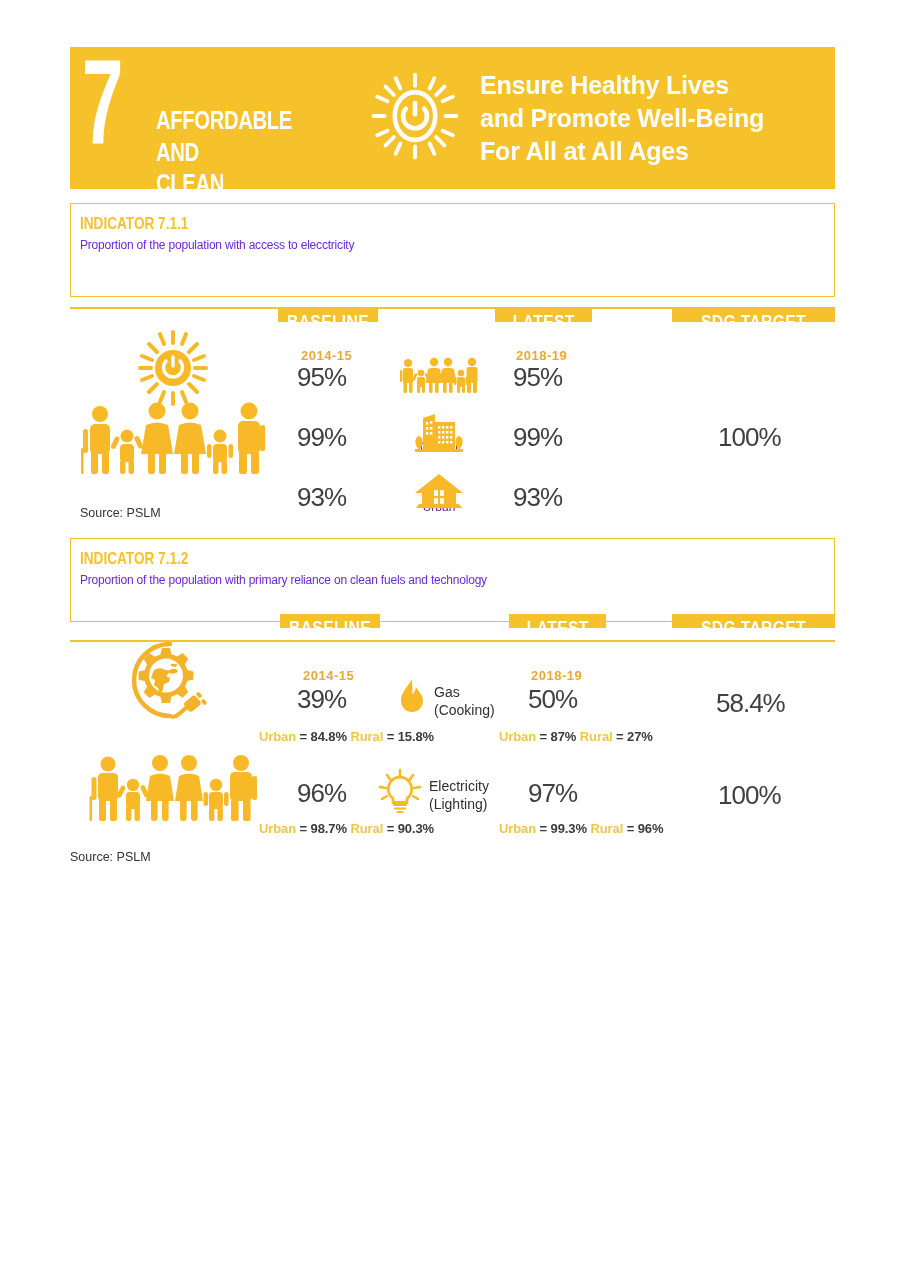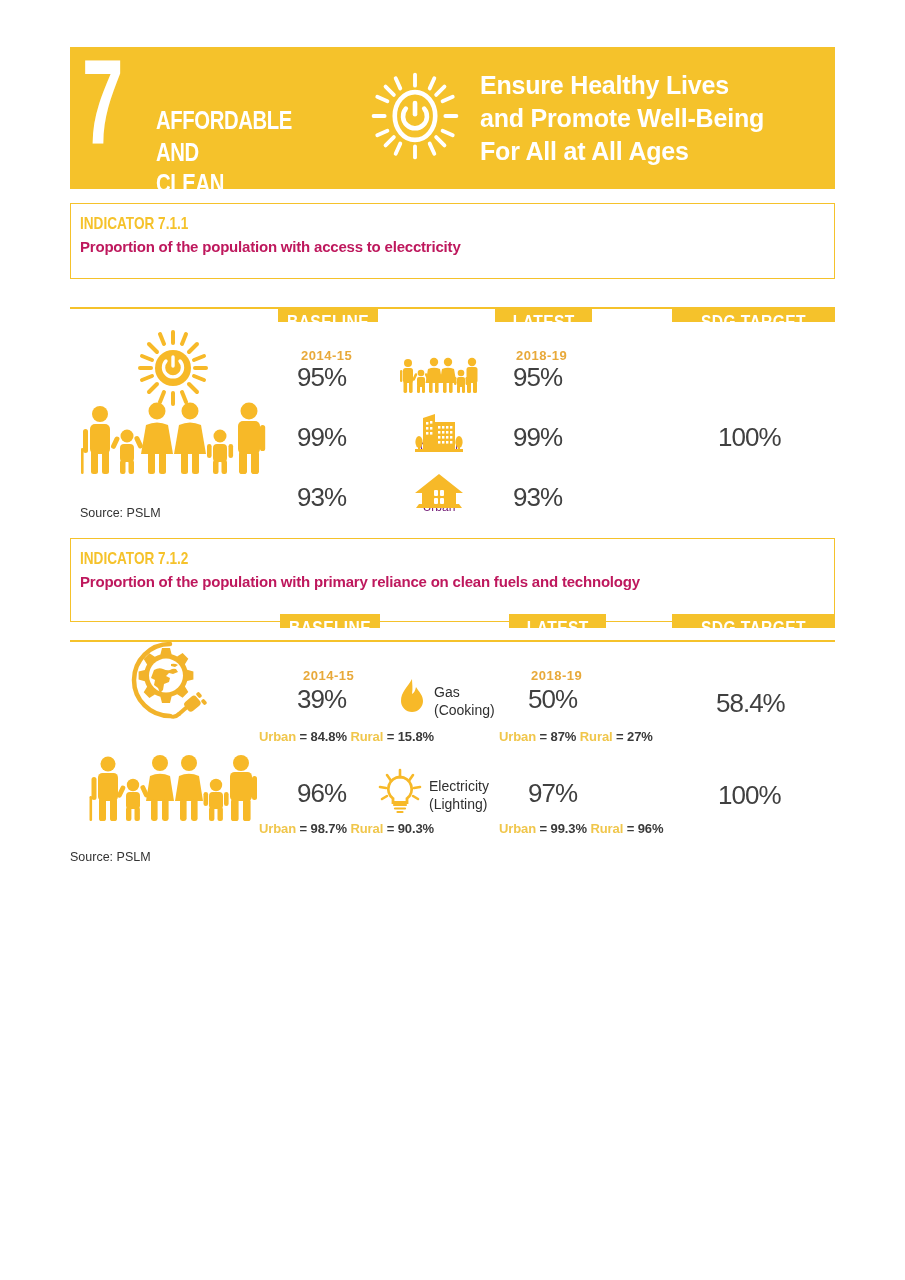--- a/index.html
+++ b/index.html
@@ -99,25 +99,24 @@
     font-family: "Liberation Sans Narrow", "Liberation Sans", sans-serif;
     font-size: 17px;
     font-weight: 700;
     color: #F5C22B;
     letter-spacing: 0px;
     transform: scaleX(0.8);
     transform-origin: left center;
     margin: 10px 0 4px 9px;
   }
   .indicator-desc {
-    font-size: 15px;
-    color: #be185d;
+    font-size: 12px;
+    color: #6d28d9;
     margin: 0 0 0 9px;
     letter-spacing: -0.2px;
-    font-weight: bold;
   }
 
   
   .rule {
     position: absolute;
     left: 70px;
     width: 765px;
     height: 2px;
     background: #F5C22B;
   }
@@ -220,21 +219,21 @@
         </svg>
       </span>
     </div>
     <div class="sdg-tagline">
       <div class="sdg-tagline-text">Ensure Healthy Lives
 and Promote Well-Being
 For All at All Ages</div>
     </div>
   </div>
 
-  <div class="indicator-box" style="top:203px;height:76px;">
+  <div class="indicator-box" style="top:203px;height:94px;">
     <div class="indicator-code">INDICATOR 7.1.1</div>
     <div class="indicator-desc">Proportion of the population with access to elecctricity</div>
   </div>
 
   <div class="rule" style="top:307px;"></div>
 
   <div class="col-tag" style="left:278px;top:308px;width:100px;"><span>BASELINE</span></div>
   <div class="col-tag" style="left:495px;top:308px;width:97px;"><span>LATEST</span></div>
   <div class="col-tag" style="left:672px;top:308px;width:163px;"><span>SDG TARGET  2030</span></div>
 

